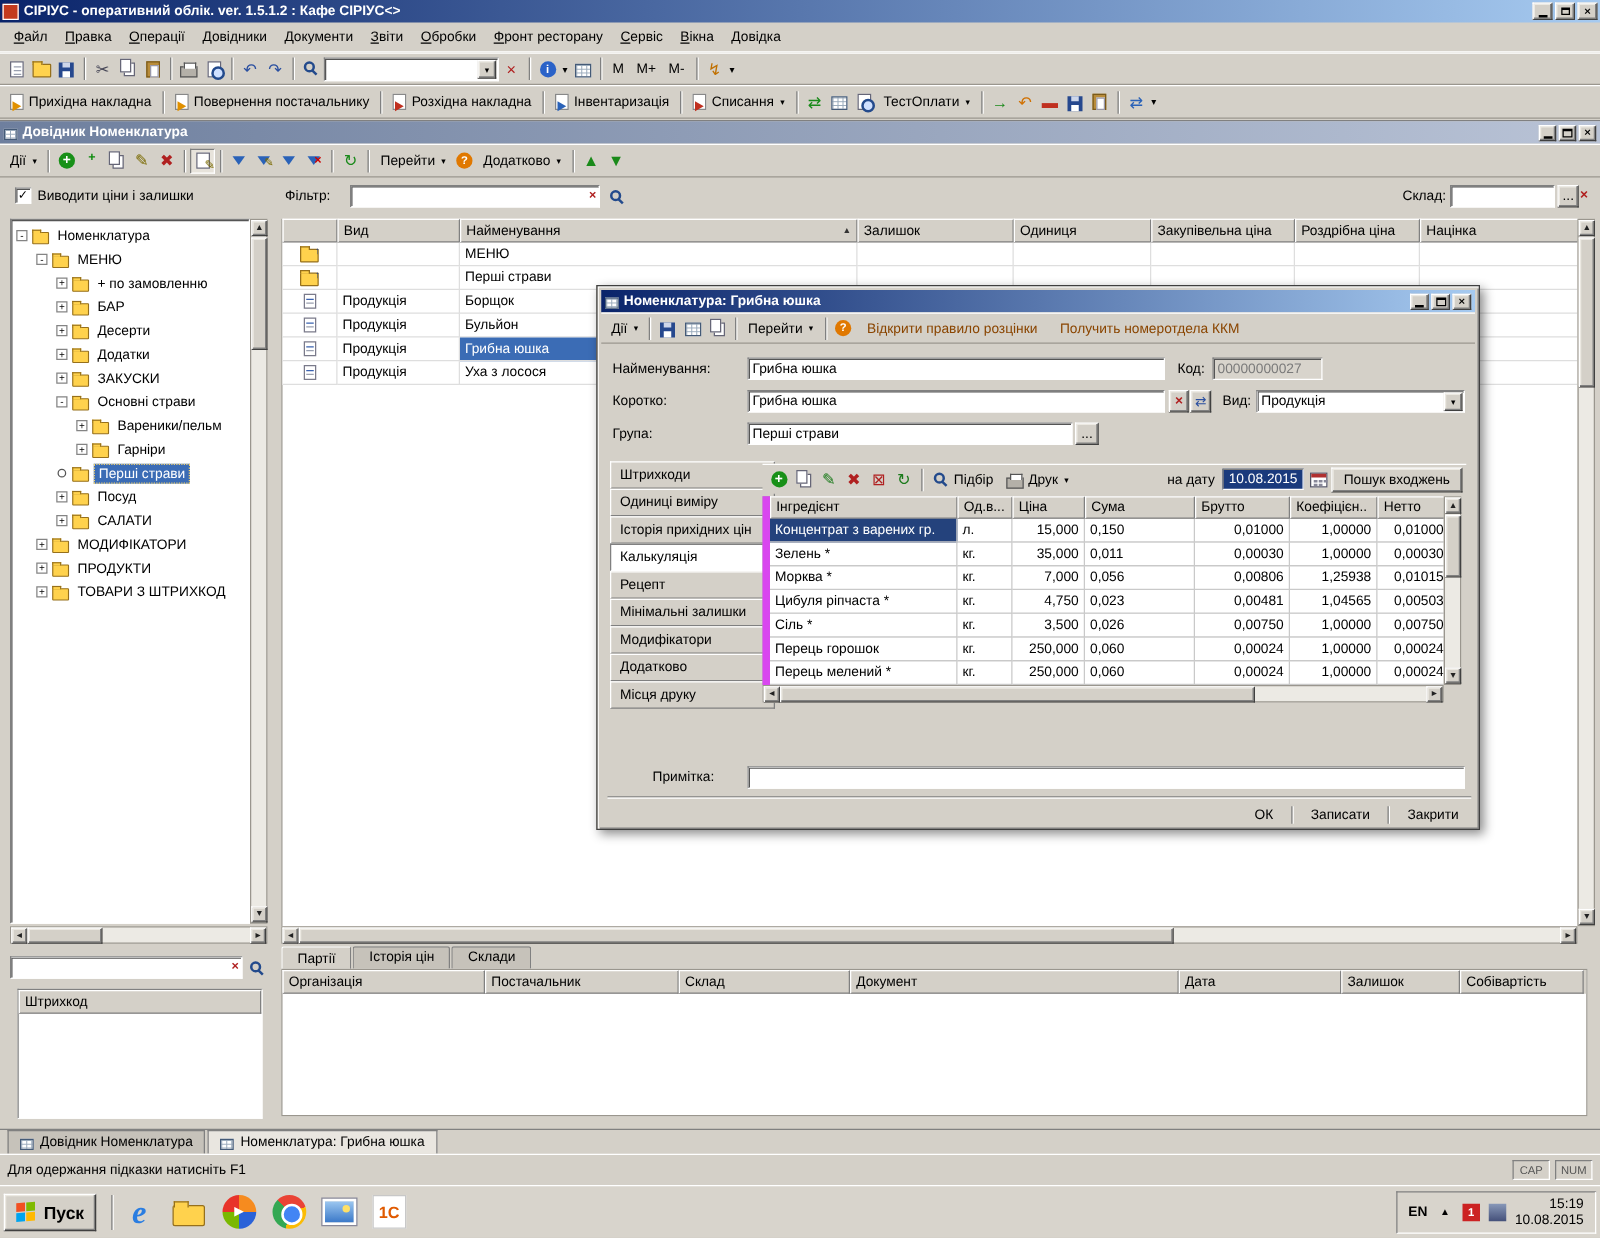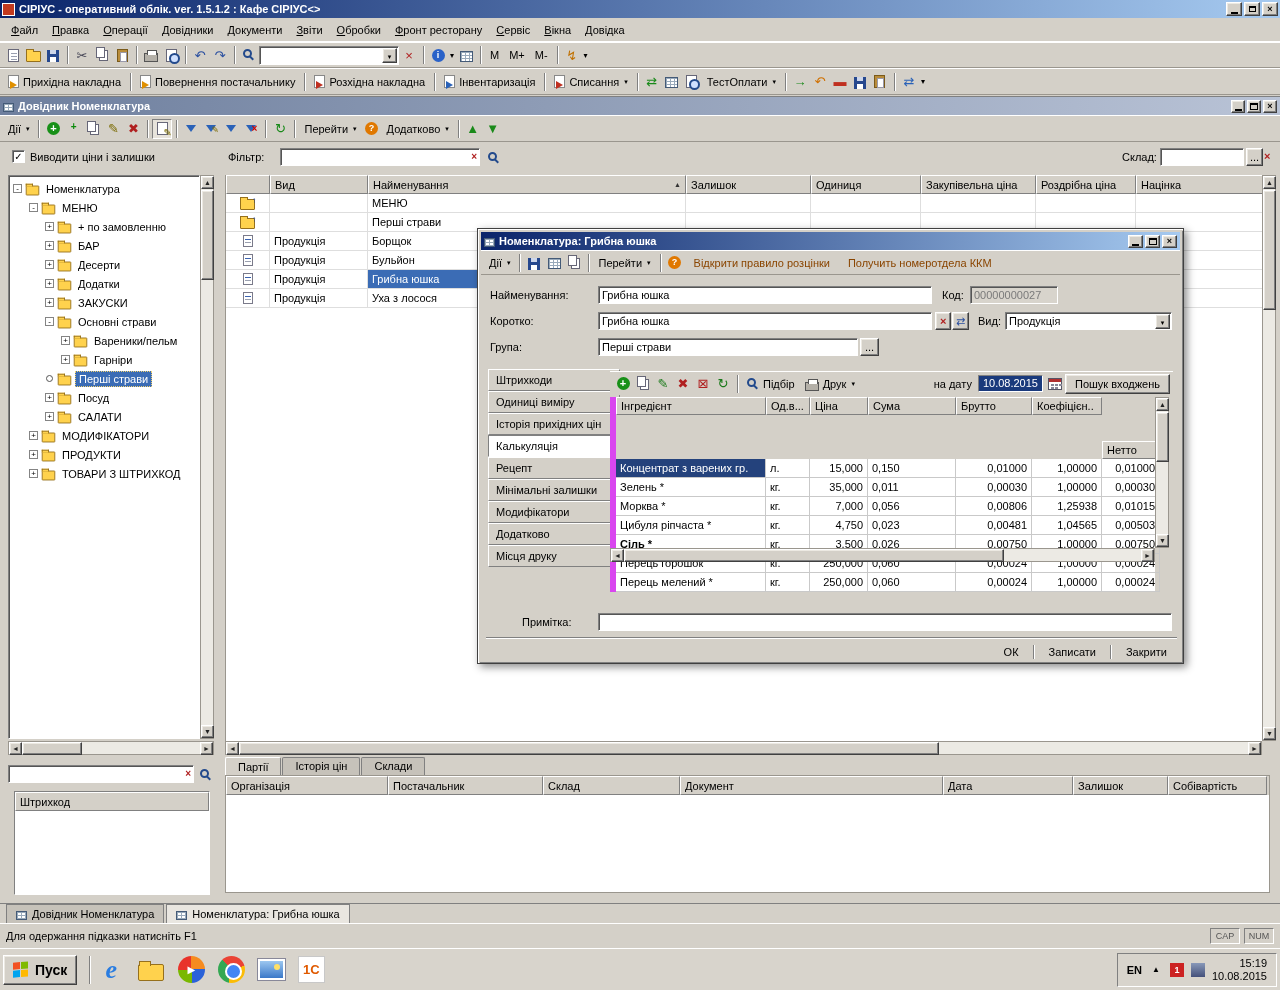--- a/index.html
+++ b/index.html
@@ -756,21 +756,21 @@
       </div>
 
     <div class="ctable">
       <div class="th-row">
           <span class="th" style="width: 150px;">Інгредієнт</span>
           <span class="th" style="width: 44px;">Од.в...</span>
           <span class="th" style="width: 58px;">Ціна</span>
           <span class="th" style="width: 88px;">Сума</span>
           <span class="th" style="width: 76px;">Брутто</span>
           <span class="th" style="width: 70px;">Коефіцієн..</span>
-          <span class="th" style="width: 58px; margin-top: 44px;">Нетто</span>
+          <span class="th" style="width: 58px;">Нетто</span>
         </div>
       <div>
           <div class="trow">
             <span class="td dsel" style="width: 150px;">Концентрат з варених гр.</span>
             <span class="td" style="width: 44px;">л.</span>
             <span class="td r" style="width: 58px;">15,000</span>
             <span class="td" style="width: 88px;">0,150</span>
             <span class="td r" style="width: 76px;">0,01000</span>
             <span class="td r" style="width: 70px;">1,00000</span>
             <span class="td r" style="width: 58px;">0,01000</span>
@@ -796,21 +796,21 @@
           <div class="trow">
             <span class="td" style="width: 150px;">Цибуля ріпчаста *</span>
             <span class="td" style="width: 44px;">кг.</span>
             <span class="td r" style="width: 58px;">4,750</span>
             <span class="td" style="width: 88px;">0,023</span>
             <span class="td r" style="width: 76px;">0,00481</span>
             <span class="td r" style="width: 70px;">1,04565</span>
             <span class="td r" style="width: 58px;">0,00503</span>
           </div>
           <div class="trow">
-            <span class="td" style="width: 150px; font-weight: bold;">Сіль *</span>
+            <span class="td" style="width: 150px;">Сіль *</span>
             <span class="td" style="width: 44px;">кг.</span>
             <span class="td r" style="width: 58px;">3,500</span>
             <span class="td" style="width: 88px;">0,026</span>
             <span class="td r" style="width: 76px;">0,00750</span>
             <span class="td r" style="width: 70px;">1,00000</span>
             <span class="td r" style="width: 58px;">0,00750</span>
           </div>
           <div class="trow">
             <span class="td" style="width: 150px;">Перець горошок</span>
             <span class="td" style="width: 44px;">кг.</span>

